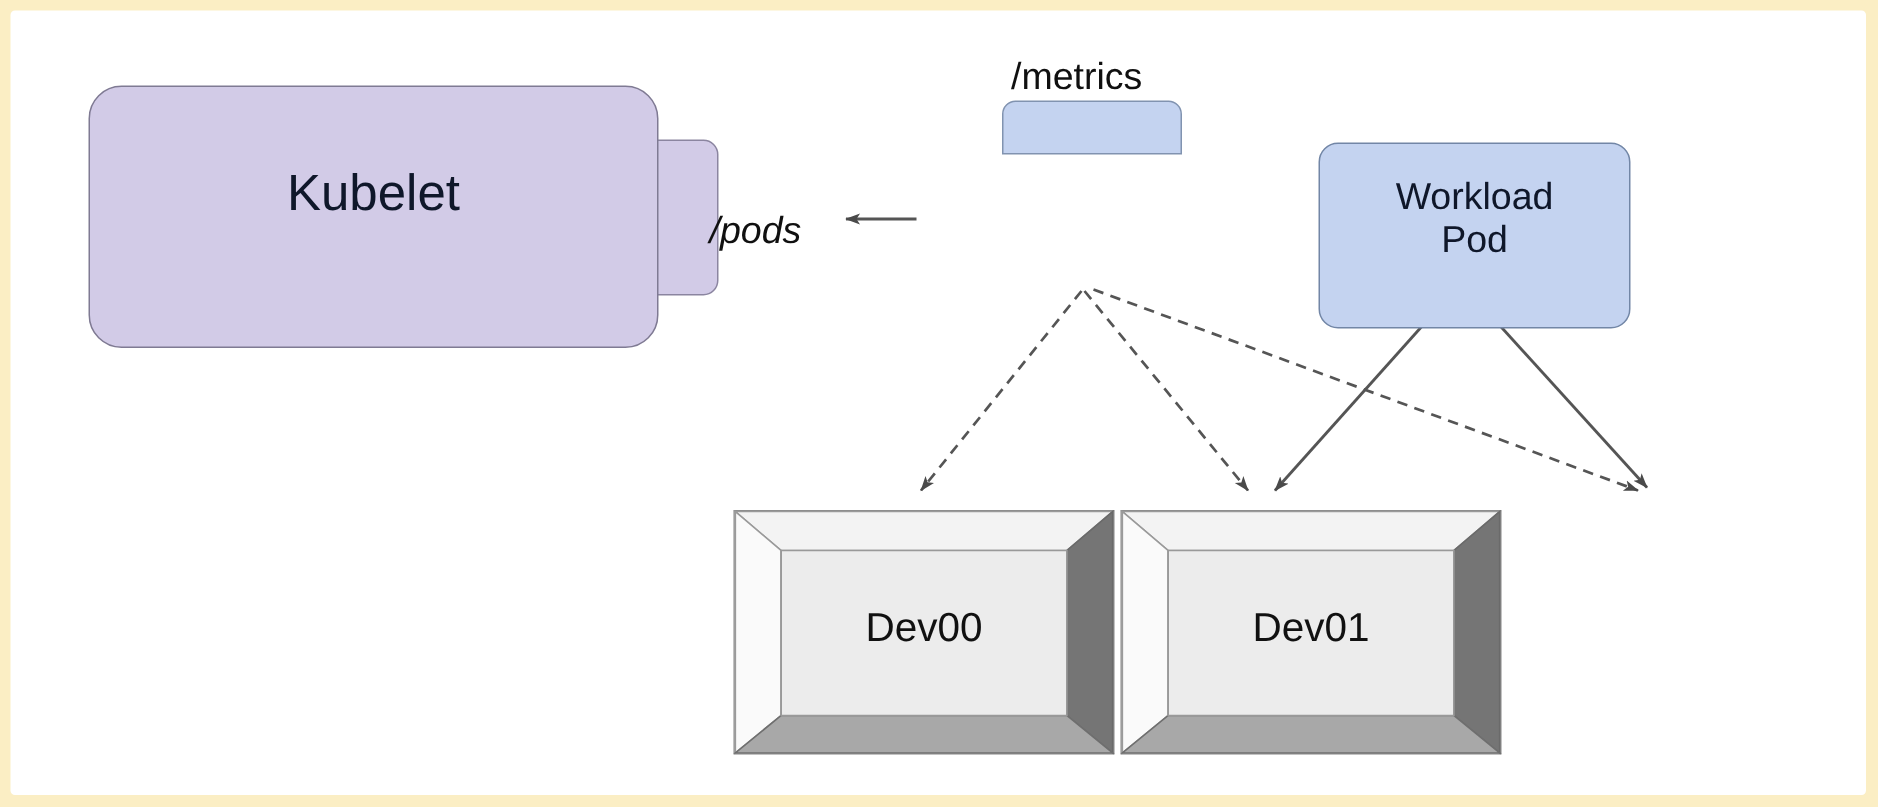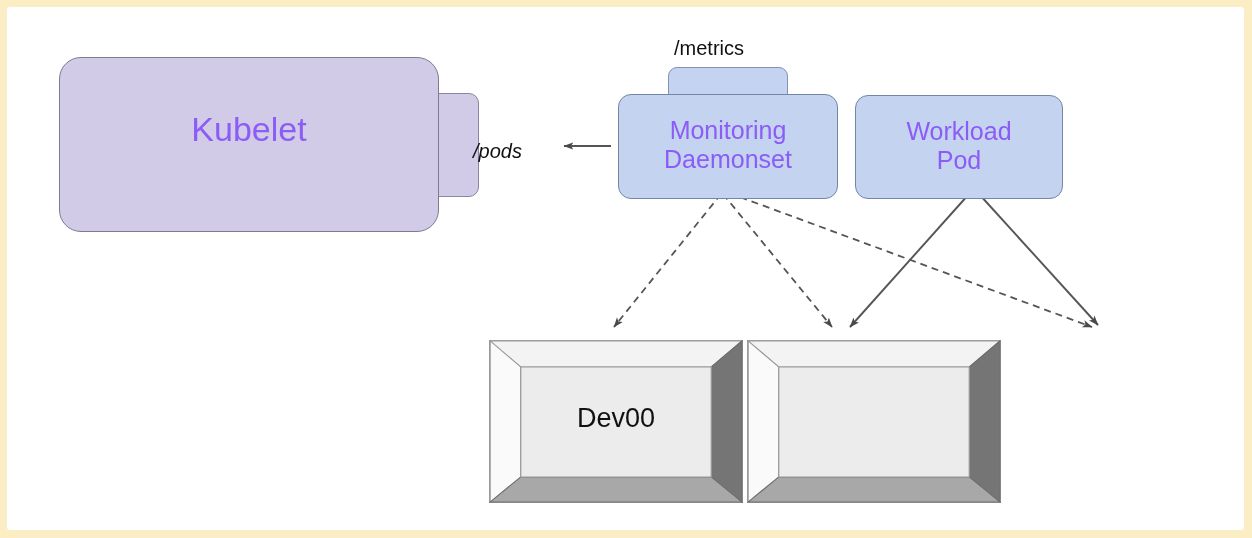--- a/index.html
+++ b/index.html
@@ -40,21 +40,21 @@
     width: 100%;
     height: 100%;
     pointer-events: none;
   }
 
   
   .node-label {
     position: absolute;
     left: 0; right: 0;
     text-align: center;
-    color: #8b5cf6;
+    color: #0f172a;
     line-height: 1.17;
     white-space: pre-line;
     pointer-events: none;
   }
 
   
   #kubelet-node {
     position: absolute;
     left: 52px;
     top: 50px;
@@ -119,35 +119,35 @@
     top: 60px;
     width: 120px;
     height: 36px;
   }
   #monitoring-daemonset-node .node-label {
     top: 22px;
     font-size: 25px;
   }
 
   #workload-pod-node {
-    left: 848px;
+    left: 872px;
     top: 88px;
     width: 208px;
-    height: 104px;
+    height: 124px;
   }
   #workload-pod-node .node-label {
     top: 22px;
     font-size: 25px;
   }
 
   
   .edge-label {
     position: absolute;
     color: #101010;
-    font-size: 20px;
+    font-size: 25px;
     white-space: nowrap;
     text-align: center;
   }
   #pods-label  { left: 466px; top: 133px; font-style: italic; }
   #metrics-label { left: 667px; top: 30px; }
 
   
   .device-node {
     position: absolute;
     top: 333px;
@@ -203,25 +203,20 @@
       <div id="kubelet-tab"></div>
       <div id="kubelet-body"></div>
       <div class="node-label">Kubelet</div>
     </div>
 
     <div class="edge-label" id="pods-label">/pods</div>
 
     <div class="edge-label" id="metrics-label">/metrics</div>
 
     <div class="pod-tab" id="monitoring-daemonset-tab"></div>
-    <div class="pod-node" id="monitoring-daemonset-node">
-      <div class="pod-body"></div>
-      <div class="node-label">Monitoring
-Daemonset</div>
-    </div>
 
     <div class="pod-node" id="workload-pod-node">
       <div class="pod-body"></div>
       <div class="node-label">Workload
 Pod</div>
     </div>
 
     <div class="device-node" id="device-dev00">
       <svg class="device-shape" viewBox="0 0 216 163" preserveAspectRatio="none">
         <polygon points="0,0 216,0 216,163 0,163" fill="#ececec" stroke="#8a8a8a" stroke-width="1.4"></polygon>
@@ -236,17 +231,18 @@
 
     <div class="device-node" id="device-dev01">
       <svg class="device-shape" viewBox="0 0 216 163" preserveAspectRatio="none">
         <polygon points="0,0 216,0 216,163 0,163" fill="#ececec" stroke="#8a8a8a" stroke-width="1.4"></polygon>
         <polygon points="1,1 215,1 189,27 27,27" fill="#f3f3f3" stroke="#9a9a9a" stroke-width="1"></polygon>
         <polygon points="1,1 27,27 27,137 1,162" fill="#fafafa" stroke="#9a9a9a" stroke-width="1"></polygon>
         <polygon points="215,1 215,162 189,137 189,27" fill="#757575" stroke="#6a6a6a" stroke-width="1"></polygon>
         <polygon points="1,162 27,137 189,137 215,162" fill="#a8a8a8" stroke="#6f6f6f" stroke-width="1"></polygon>
         <rect x="27" y="27" width="162" height="110" fill="#ececec" stroke="#999999" stroke-width="1"></rect>
       </svg>
+      <div class="node-label">Dev01</div>
     </div>
 
 
   </div>
 </div>
 
 </body></html>

